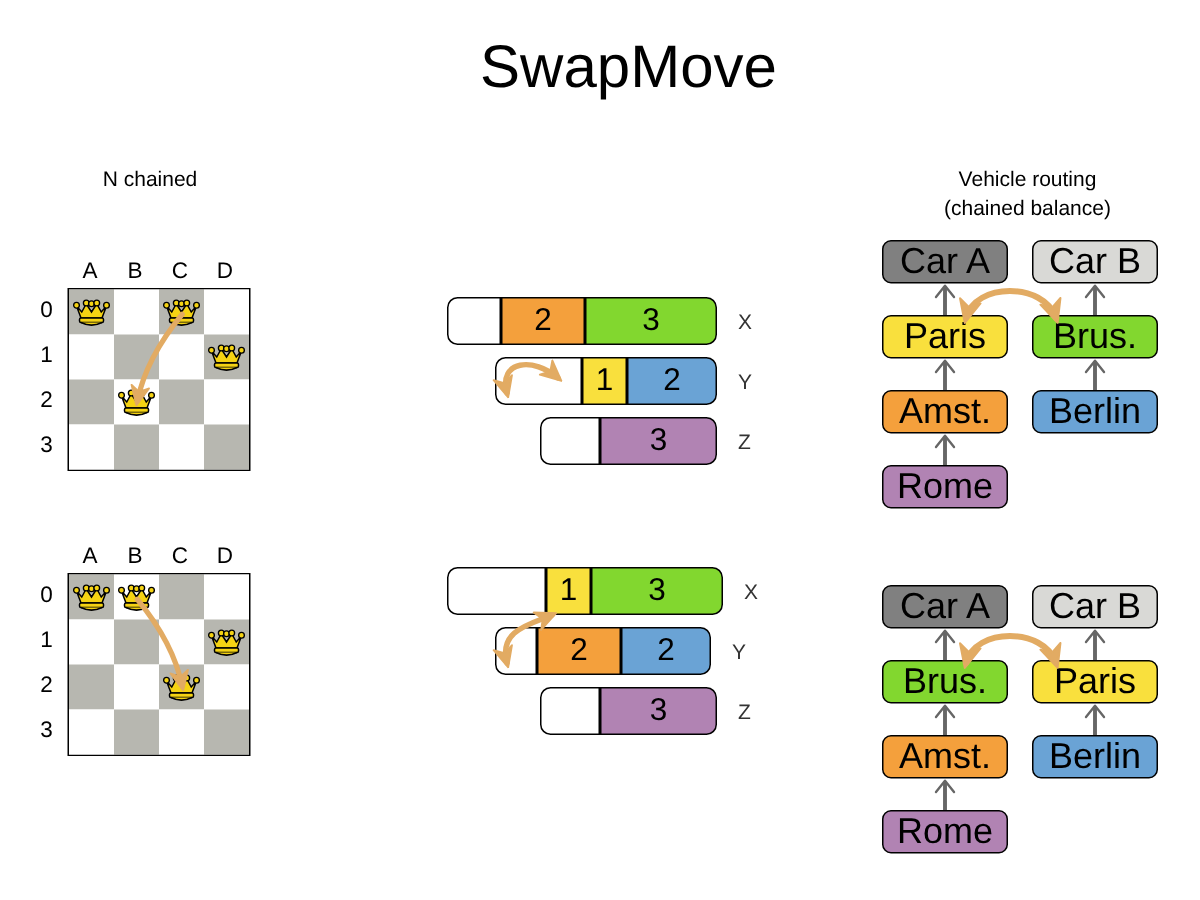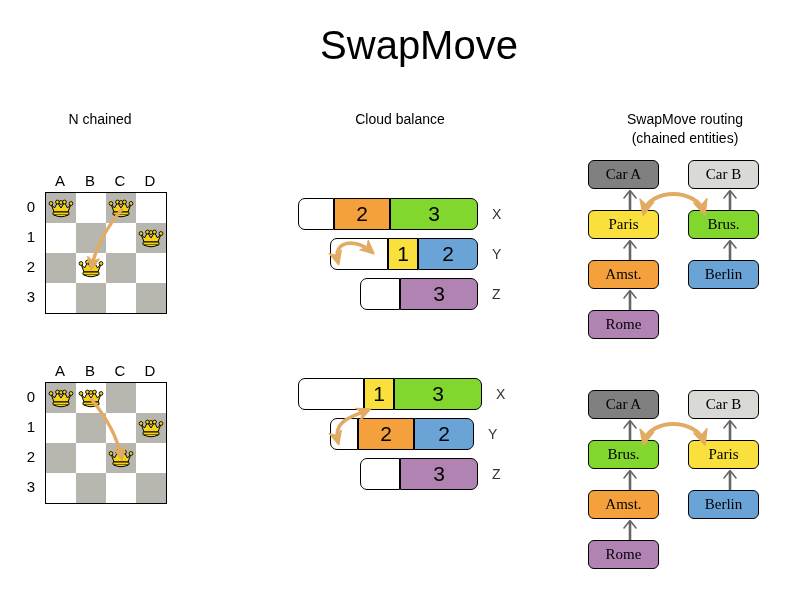--- a/index.html
+++ b/index.html
@@ -58,41 +58,40 @@
   .bar.lcap{border-radius:7px 0 0 7px;}
   .bar.rcap{border-radius:0 7px 7px 0;}
   .rowlabel{
     position:absolute;font-size:14px;line-height:32px;top:0;left:0;width:20px;
     text-align:left;color:#333;
   }
   .cloud-arrow{position:absolute;overflow:visible;}
 
   
   .vbox{
-    position:absolute;width:71px;height:29px;border:1.4px solid #000;border-radius:6px;
+    position:absolute;width:84px;height:29px;border:1.4px solid #000;border-radius:6px;
     box-sizing:border-box;display:flex;align-items:center;justify-content:center;
-    font-size:15px;line-height:19px;font-family:Liberation Serif, serif;
+    font-size:24px;line-height:19px;
   }
   .vlink{position:absolute;width:18px;height:28px;overflow:visible;}
   .vswap{position:absolute;overflow:visible;}
 
   .grp{position:absolute;}
 </style>
 </head>
 <body>
 
 <div class="page">
 
   <div class="title">SwapMove</div>
 
   <div class="colhead" id="head-nqueens">N chained</div>
-  <div class="colhead" id="head-cloud">Cloud balance</div>
   <div class="colhead" id="head-vrp">
-    <div>SwapMove routing</div>
-    <div>(chained entities)</div>
+    <div>Vehicle routing</div>
+    <div>(chained balance)</div>
   </div>
 
   <div class="board-wrap" id="nq-before" style="left:20px;top:170px;">
       <div class="file-label" style="left: 25px;">A</div>
       <div class="file-label" style="left: 55px;">B</div>
       <div class="file-label" style="left: 85px;">C</div>
       <div class="file-label" style="left: 115px;">D</div>
       <div class="rank-label" style="top: 22px;">0</div>
       <div class="rank-label" style="top: 52px;">1</div>
       <div class="rank-label" style="top: 82px;">2</div>

